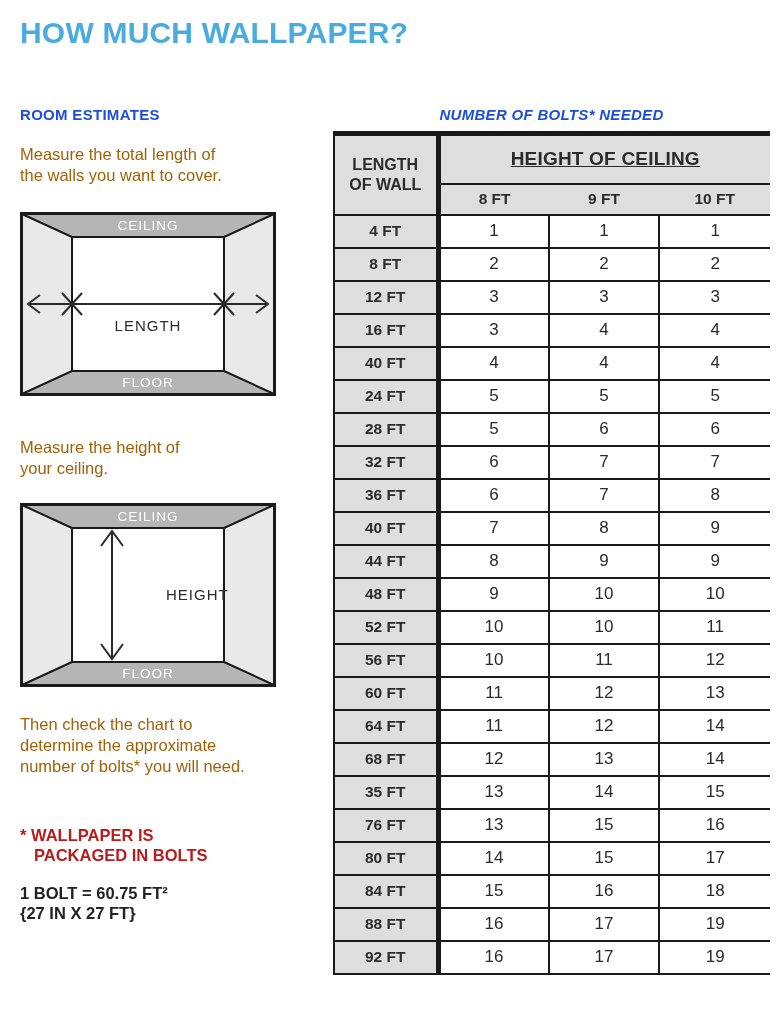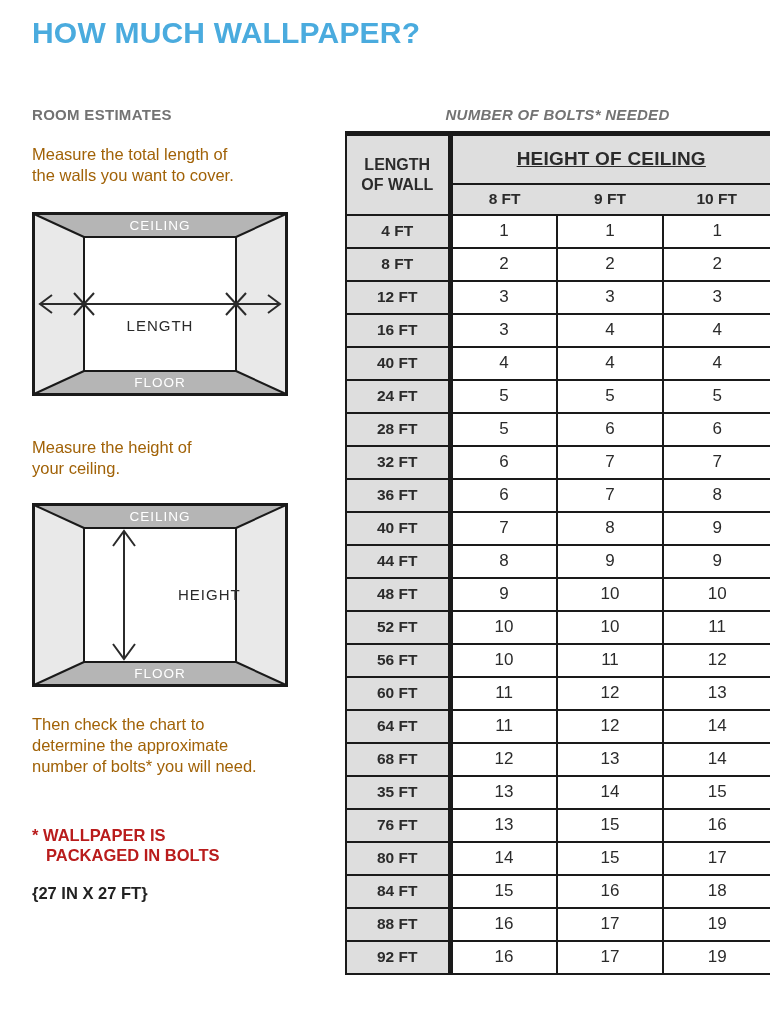--- a/index.html
+++ b/index.html
@@ -3,41 +3,40 @@
 <meta charset="utf-8">
 <style>
   * { margin: 0; padding: 0; box-sizing: border-box; }
   html, body { background: #ffffff; }
   body { font-family: "Liberation Sans", "DejaVu Sans", sans-serif; color: #3a3a3a; }
   .page {
     position: relative;
     width: 778px; height: 1024px;
     background: #ffffff;
     overflow: hidden;
-    padding-left: 12px;
   }
   .page-title {
     padding: 16px 0 0 20px;
     font-size: 30px;
     font-weight: bold;
     letter-spacing: 0.2px;
     color: #4aabde;
   }
   .columns {
     display: flex;
     margin-top: 56px;
     padding: 0 8px 0 20px;
   }
   .left-col { width: 313px; flex: none; }
   .right-col { flex: 1; min-width: 0; }
   .section-heading {
     font-size: 15px;
     font-weight: bold;
     letter-spacing: 0.3px;
-    color: #737373;
+    color: #1d4ed8;
   }
   .right-col .section-heading { text-align: center; font-style: italic; }
   .step-text {
     margin-top: 21px;
     font-size: 16.5px;
     line-height: 1.27;
     white-space: pre-line;
     color: #a16207;
   }
   .diagram { display: block; }
@@ -178,20 +177,21 @@
       <p class="step-text" id="step3">Then check the chart to
 determine the approximate
 number of bolts* you will need.</p>
 
       <div class="footnote">
         <div class="line1">* WALLPAPER IS</div>
         <div class="line2">PACKAGED IN BOLTS</div>
       </div>
 
       <div class="bolt-info">
+        <div>1 BOLT = 60.75 FT²</div>
         <div>{27 IN X 27 FT}</div>
       </div>
     </div>
 
     <div class="right-col">
       <div class="section-heading">NUMBER OF BOLTS* NEEDED</div>
 
       <table class="bolts-table">
         <colgroup>
           <col class="c-label">

